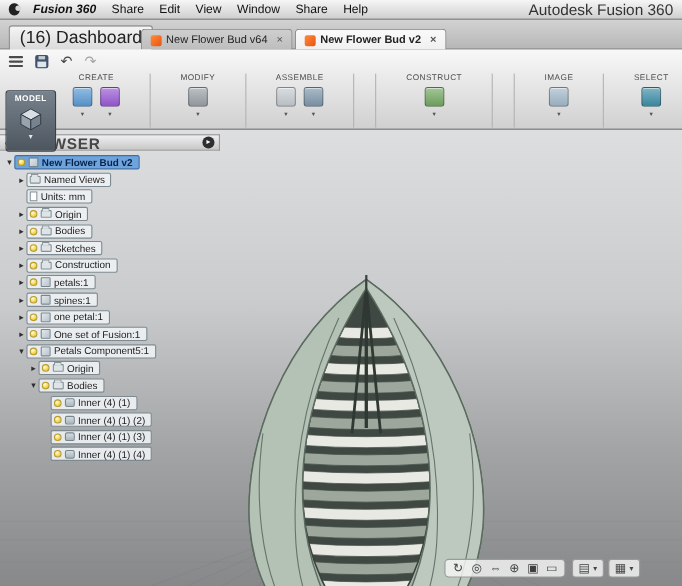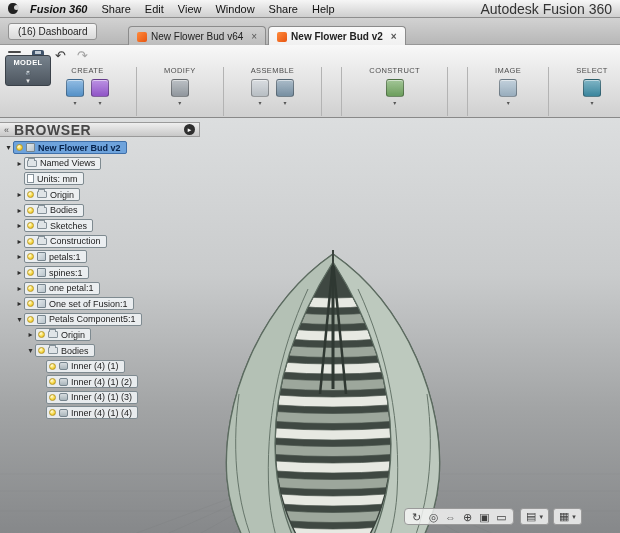--- a/index.html
+++ b/index.html
@@ -13,21 +13,21 @@
     display:flex; align-items:center; padding:0 8px; font-size:11px; color:#111; z-index:50; }
   .apple { width:10px; height:11px; background:#222; border-radius:45% 45% 48% 48%; margin-right:12px; position:relative; }
   .apple::before { content:""; position:absolute; right:-1px; top:2px; width:5px; height:5px; background:#d6d6d6; border-radius:50%; }
   .appname { font-weight:bold; margin-right:14px;font-style:italic; }
   .menu-item { margin-right:14px; }
   .menubar-right { margin-left:auto; font-size:14px; color:#333; }
 
   
   .tabstrip { position:absolute; top:18px; left:0; right:0; height:27px;
     background:linear-gradient(#d2d2d2,#b7b7b7); border-bottom:1px solid #979797; z-index:40; }
-  .dash-tab { position:absolute; left:8px; top:5px; padding:2px 9px; font-size:10px; color:#222;
+  .dash-tab { position:absolute; left:8px; top:5px; padding:2px 9px; font-size:16px; color:#222;
     background:linear-gradient(#f5f5f5,#d9d9d9); border:1px solid #929292; border-radius:3px; }
   .doc-tabs { position:absolute; left:128px; bottom:-1px; display:flex;align-items:center; }
   .doc-tab { display:flex; align-items:center; gap:4px; padding:4px 8px 3px 8px; font-size:10px; color:#222;
     background:linear-gradient(#cfcfcf,#bdbdbd); border:1px solid #8b8b8b; border-bottom:none;
     border-radius:4px 4px 0 0; margin-right:2px; }
   .doc-tab.active { background:linear-gradient(#fafafa,#f0f0f0); font-weight:bold; }
   .ftab-logo { width:10px; height:10px; border-radius:2px; background:linear-gradient(135deg,#ff8a3c,#e85510); }
   .tab-close { color:#555; margin-left:4px; font-size:10px; }
 
   
@@ -35,21 +35,21 @@
     background:linear-gradient(#f8f8f8,#d0d0d0); border-bottom:1px solid #898989; z-index:40; }
   .qat { position:absolute; top:4px; left:8px; display:flex; align-items:center; gap:11px; height:14px; }
   .hamburger { width:13px; height:10px; display:flex; flex-direction:column; justify-content:space-between; }
   .hamburger i { display:block; height:2px; background:#4a4a4a; border-radius:1px; }
   .save-ico { width:12px; height:12px; background:#41546b; border-radius:2px; position:relative; }
   .save-ico::before { content:""; position:absolute; left:2px; bottom:1px; width:8px; height:5px; background:#dfe6ee; }
   .save-ico::after { content:""; position:absolute; left:3px; top:1px; width:6px; height:3px; background:#c3ccd6; }
   .undo { font-size:13px; color:#3d3d3d; line-height:12px; }
   .redo { font-size:13px; color:#a2a2a2; line-height:12px; }
 
-  .model-btn { position:absolute; top:10px; left:5px; width:46px; height:31px; border-radius:3px;
+  .model-btn { position:absolute; top:37px; left:5px; width:46px; height:56px; border-radius:3px;
     background:linear-gradient(#77828d,#4d565f); border:1px solid #3a4149; color:#fff;
     display:flex; flex-direction:column; align-items:center; padding-top:2px; }
   .model-label { font-size:7.5px; letter-spacing:.4px; font-weight:bold; }
   .model-cube { margin-top:3px; }
   .model-dd { font-size:7px; color:#e7e7e7; margin-top:1px; }
 
   .tb-groups { position:absolute; top:21px; left:58px; right:4px; height:50px; display:flex; align-items:flex-start;justify-content:space-between; }
   .tb-group { display:flex; flex-direction:column; align-items:center; padding:0 8px; }
   .tb-label { font-size:7.5px; color:#4c4c4c; letter-spacing:.4px; margin-bottom:4px; }
   .tb-icons { display:flex; gap:7px; }

